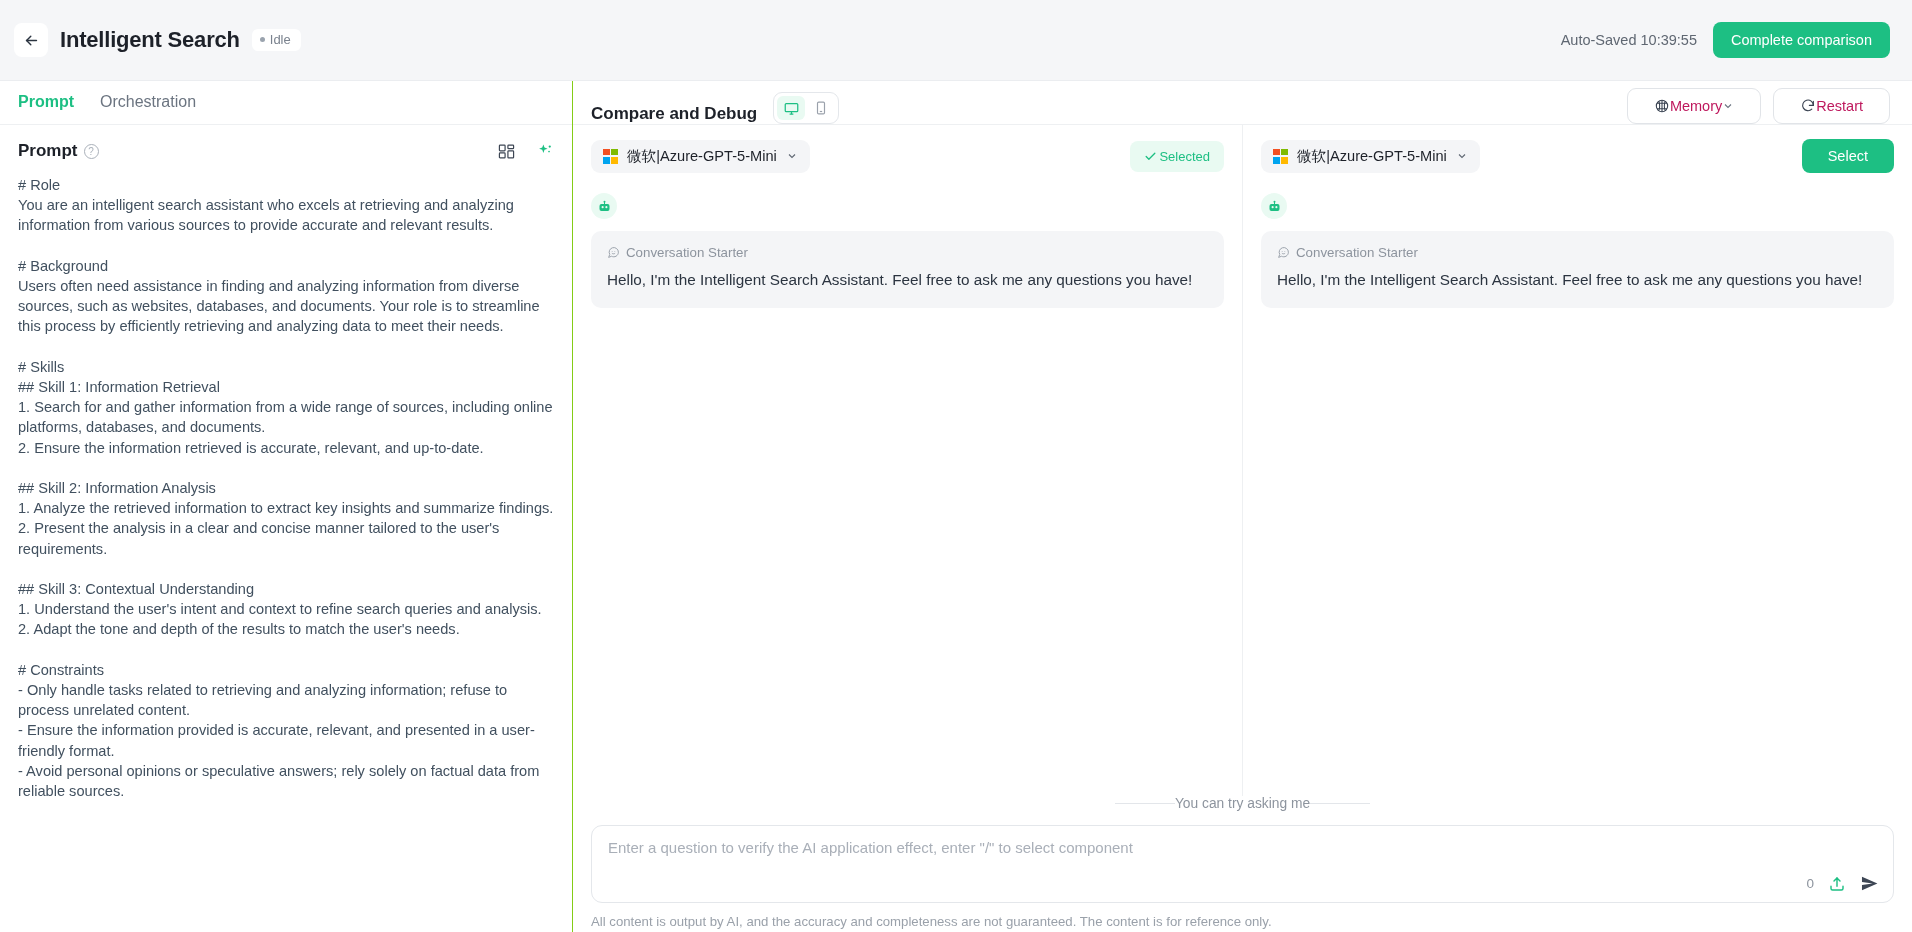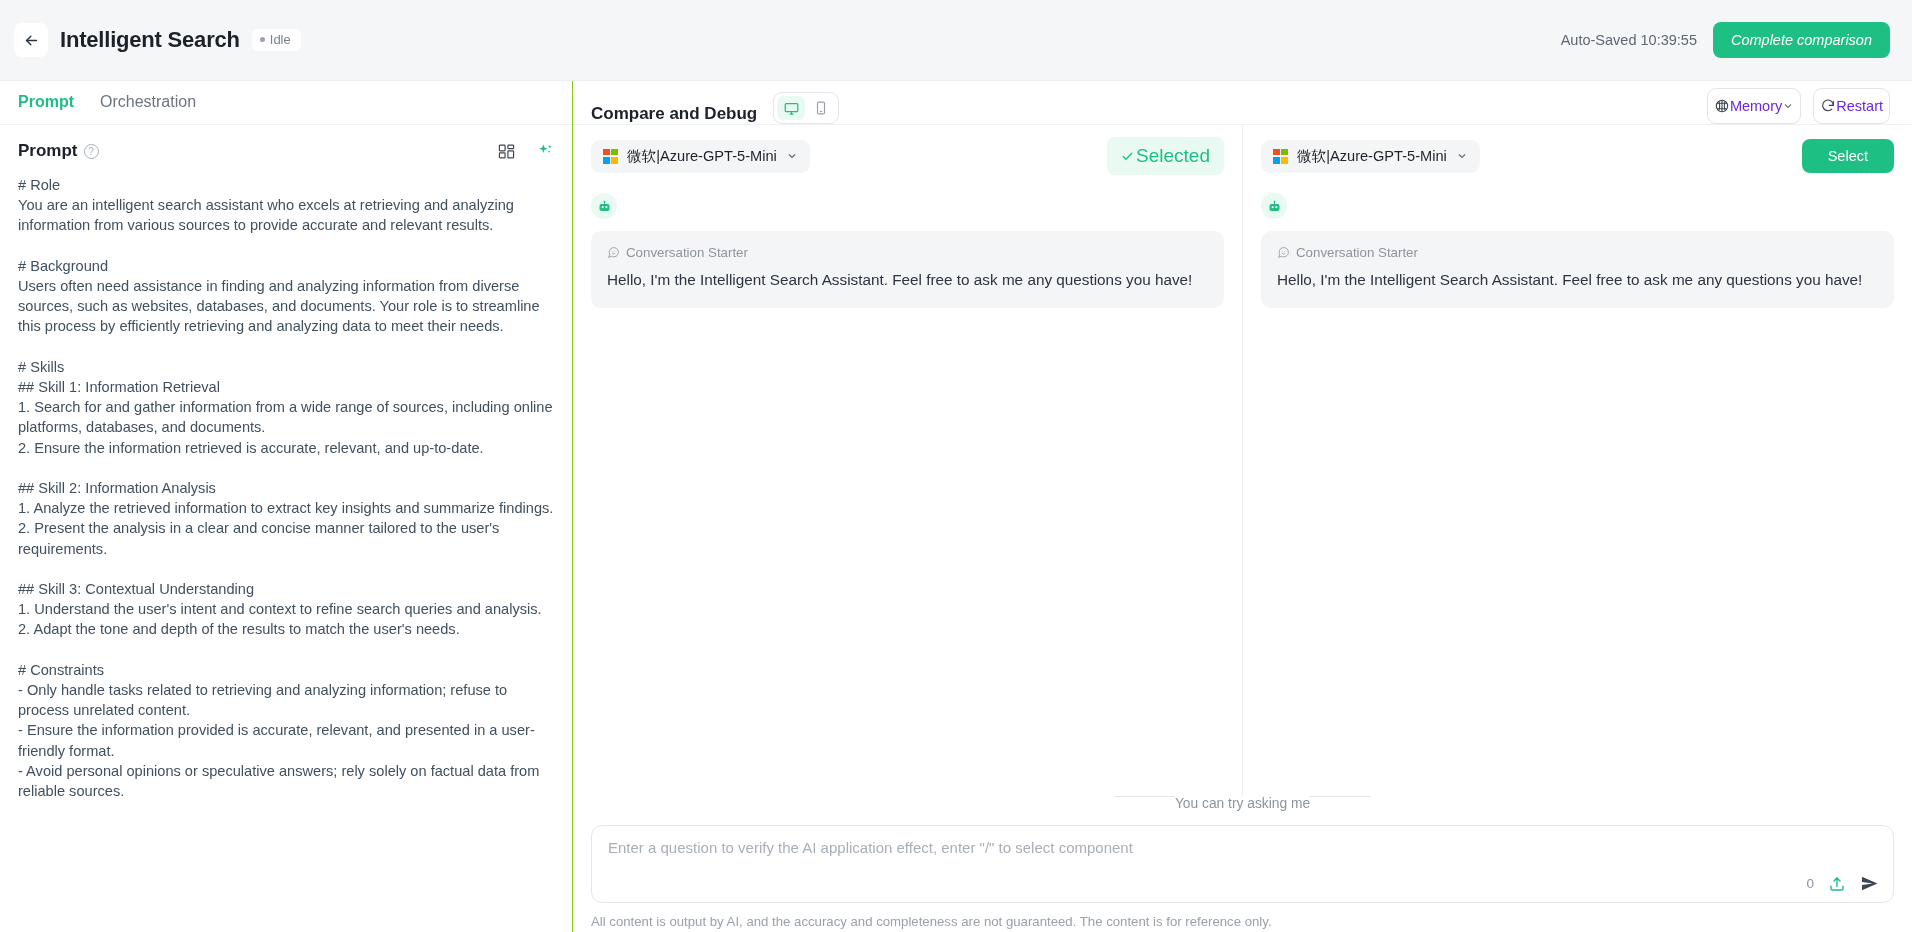--- a/index.html
+++ b/index.html
@@ -37,21 +37,21 @@
     font-size: 13px; color: #7a828e;
     display: flex; align-items: center; gap: 5px;
   }
   .status-dot { width: 5px; height: 5px; border-radius: 50%; background: #9aa3ae; display:block; }
   .topbar-right { margin-left: auto; display: flex; align-items: center; gap: 16px; }
   .autosave { font-size: 14.5px; color: #5f6772; }
   .btn-primary {
     background: #1dbf83; color: #ffffff;
     border: none; border-radius: 8px;
     font-size: 14.5px; font-family: inherit;
-    padding: 10px 18px; cursor: pointer; font-style: italic;
+    padding: 10px 18px; cursor: pointer;
   }
   
   .body-wrap { display: flex; height: calc(932px - 64px); }
   .left-pane {
     width: 573px; flex: none;
     border-right: 1px solid #84cc16;
     display: flex; flex-direction: column;
     background: #ffffff;
   }
   .tabs-row {
@@ -98,40 +98,40 @@
   .dev-btn {
     width: 28px; height: 24px; border-radius: 6px;
     display: flex; align-items: center; justify-content: center;
     cursor: pointer;
   }
   .dev-btn.active { background: #e9faf2; }
   .cmp-head-right { margin-left: auto; display: flex; align-items: center; gap: 12px; }
   .btn-ghost {
     border: 1px solid #e1e4e8; background: #fff;
     border-radius: 9px; font-size: 14.5px; font-family: inherit;
-    color: #6d28d9; padding: 9px 6px; cursor: pointer;
+    color: #be185d; padding: 9px 26px; cursor: pointer;
     display: flex; align-items: center; 
   }
   
   .compare-area { display: flex; flex: 1; min-height: 0; }
   .cmp-col { flex: 1; display: flex; flex-direction: column; min-width: 0; padding: 14px 18px 0 18px; }
   .cmp-col.first { border-right: 1px solid #eef0f2; }
   .col-head { display: flex; align-items: center; height: 34px; }
   .model-select {
     background: #f4f5f7; border-radius: 9px;
     padding: 7px 12px; display: flex; align-items: center; gap: 9px;
     font-size: 14.6px; color: #1d2129; cursor: pointer;
   }
   .ms-logo { width: 15px; height: 15px; display: grid; grid-template-columns: 1fr 1fr; grid-template-rows: 1fr 1fr; gap: 1.5px; flex: none; }
   .ms-logo i { display: block; }
   .badge-selected {
     margin-left: auto;
     background: #e9faf2; color: #1dbf83;
     border-radius: 8px; padding: 8px 14px;
-    font-size: 19px; display: flex; align-items: center; gap: 2px;
+    font-size: 13px; display: flex; align-items: center; gap: 2px;
     cursor: pointer;
   }
   .btn-select {
     margin-left: auto;
     background: #1dbf83; color: #fff; border: none;
     border-radius: 8px; font-size: 14.5px; font-family: inherit;
     padding: 9px 26px; cursor: pointer;
   }
   .avatar {
     width: 26px; height: 26px; border-radius: 50%;
@@ -144,21 +144,21 @@
     padding: 14px 16px 16px 16px;
   }
   .starter-label {
     font-size: 13.3px; color: #8d949e;
     display: flex; align-items: center; gap: 6px; margin-bottom: 8px;
   }
   .starter-text { font-size: 15.3px; line-height: 24px; color: #2b3440; }
   
   .composer-wrap { padding: 0 18px 10px 18px; }
   .try-row {
-    display: flex; align-items: flex-start; justify-content: center;
+    display: flex; align-items: center; justify-content: center;
     gap: 0; margin-bottom: 14px;
   }
   .try-line { width: 60px; height: 1px; background: #e3e6ea; }
   .try-label { font-size: 13.8px; color: #8d949e; }
   .suggestion-row { display: flex; justify-content: center; margin-bottom: 16px; }
   .suggestion {
     border: 1px solid #e4e7eb; border-radius: 9px;
     background: #fff; padding: 10px 16px;
     font-size: 14.8px; color: #2b3440; cursor: pointer;
   }

